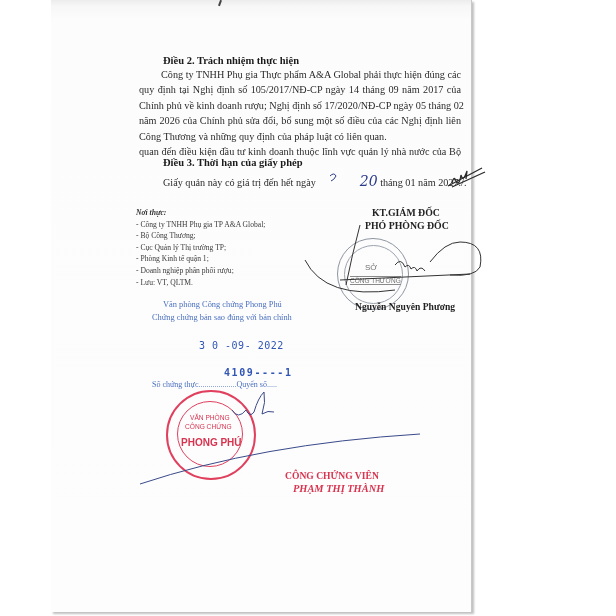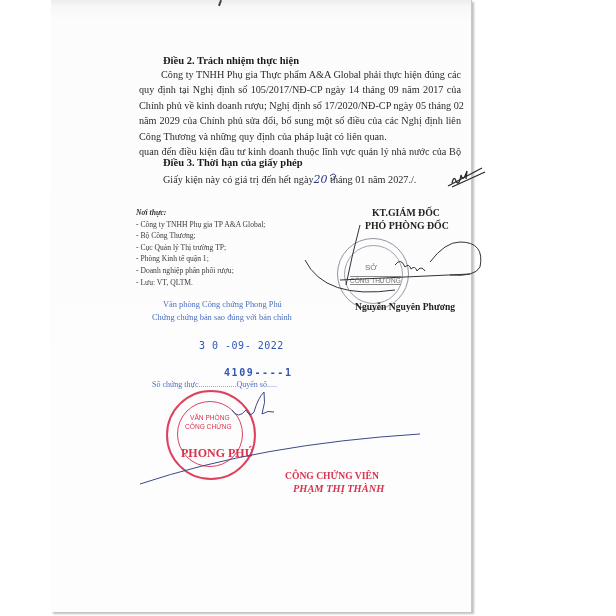--- a/index.html
+++ b/index.html
@@ -89,29 +89,29 @@
 <div class="page"></div>
 
 <div class="abs" style="left:219px;top:0px;width:2px;height:6px;background:#444;transform:rotate(20deg);"></div>
 
 <div class="abs heading" style="left:163px;top:55px;">Điều 2. Trách nhiệm thực hiện</div>
 
 <div class="para">
   <span class="line first">Công ty TNHH Phụ gia Thực phẩm A&amp;A Global phải thực hiện đúng các</span>
   <span class="line">quy định tại Nghị định số 105/2017/NĐ-CP ngày 14 tháng 09 năm 2017 của</span>
   <span class="line">Chính phủ về kinh doanh rượu; Nghị định số 17/2020/NĐ-CP ngày 05 tháng 02</span>
-  <span class="line">năm 2029 của Chính phủ sửa đổi, bổ sung một số điều của các Nghị định liên</span>
+  <span class="line">năm 2026 của Chính phủ sửa đổi, bổ sung một số điều của các Nghị định liên</span>
   <span class="line last">Công Thương và những quy định của pháp luật có liên quan.</span>
   <span class="line">quan đến điều kiện đầu tư kinh doanh thuộc lĩnh vực quản lý nhà nước của Bộ</span>
 </div>
 
 <div class="abs heading" style="left:163px;top:157px;">Điều 3. Thời hạn của giấy phép</div>
 
 <div class="abs body-text" style="left:163px;top:173px;">
-  <span>Giấy kiện này có giá trị đến hết ngày</span><span style="font-family:'DejaVu Serif',serif;font-style:italic;color:#2a3a8a;font-size:11px;">20</span><span> tháng 01 năm 2027./.</span>
+  <span>Giấy quản này có giá trị đến hết ngày</span><span style="font-family:'DejaVu Serif',serif;font-style:italic;color:#2a3a8a;font-size:14px;margin-left:44px;">20</span><span> tháng 01 năm 2027./.</span>
 </div>
 
 <div class="recipients">
   <div class="title">Nơi thực:</div>
   <div>- Công ty TNHH Phụ gia TP A&amp;A Global;</div>
   <div>- Bộ Công Thương;</div>
   <div>- Cục Quản lý Thị trường TP;</div>
   <div>- Phòng Kinh tế quận 1;</div>
   <div>- Doanh nghiệp phân phối rượu;</div>
   <div>- Lưu: VT, QLTM.</div>
@@ -136,21 +136,21 @@
 <div class="abs stamp-num" style="left:224px;top:367px;font-weight:bold;letter-spacing:1.6px;">4109----1</div>
 
 <div class="abs notary-text" style="left:152px;top:380px;font-size:8px;">
   <span>Số chứng thực</span><span>...................</span><span>Quyển số</span><span>.....</span>
 </div>
 
 <div class="abs" style="left:166px;top:390px;width:86px;height:86px;border:2px solid #e0405e;border-radius:50%;">
   <div class="abs" style="left:9px;top:9px;width:64px;height:64px;border:1px solid #e0405e;border-radius:50%;"></div>
   <div class="abs" style="left:22px;top:22px;font-family:'Liberation Sans',sans-serif;font-size:6.6px;color:#d8334f;">VĂN PHÒNG</div>
   <div class="abs" style="left:17px;top:31px;font-family:'Liberation Sans',sans-serif;font-size:6.6px;color:#d8334f;">CÔNG CHỨNG</div>
-  <div class="abs" style="left:13px;top:54px;font-family:Liberation Serif, serif;font-weight:bold;font-size:12px;color:#d8334f;">PHONG PHÚ</div>
+  <div class="abs" style="left:13px;top:45px;font-family:Liberation Sans, sans-serif;font-weight:bold;font-size:10px;color:#d8334f;">PHONG PHÚ</div>
 </div>
 
 <div class="abs notary-role" style="left:285px;top:470px;">CÔNG CHỨNG VIÊN</div>
 <div class="abs notary-name" style="left:285px;top:483px;margin-left:8px;">PHẠM THỊ THÀNH</div>
 
 <svg class="overlay" width="616" height="616" viewBox="0 0 616 616">
 
   <g stroke="#2a2a2a" stroke-width="1.3" fill="none">
     <path d="M452 183 q2 -8 4 -2 q3 6 5 -6 q2 8 6 -4 l-1 8"></path>
     <path d="M448 186 L482 168"></path>

